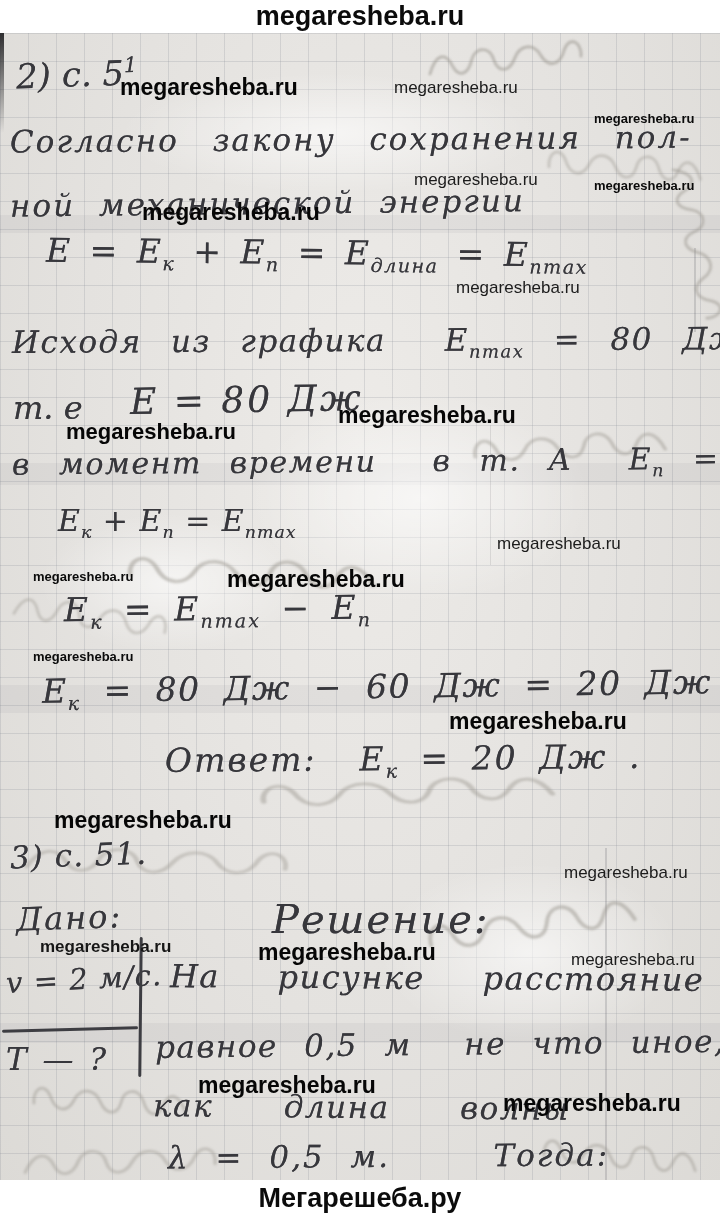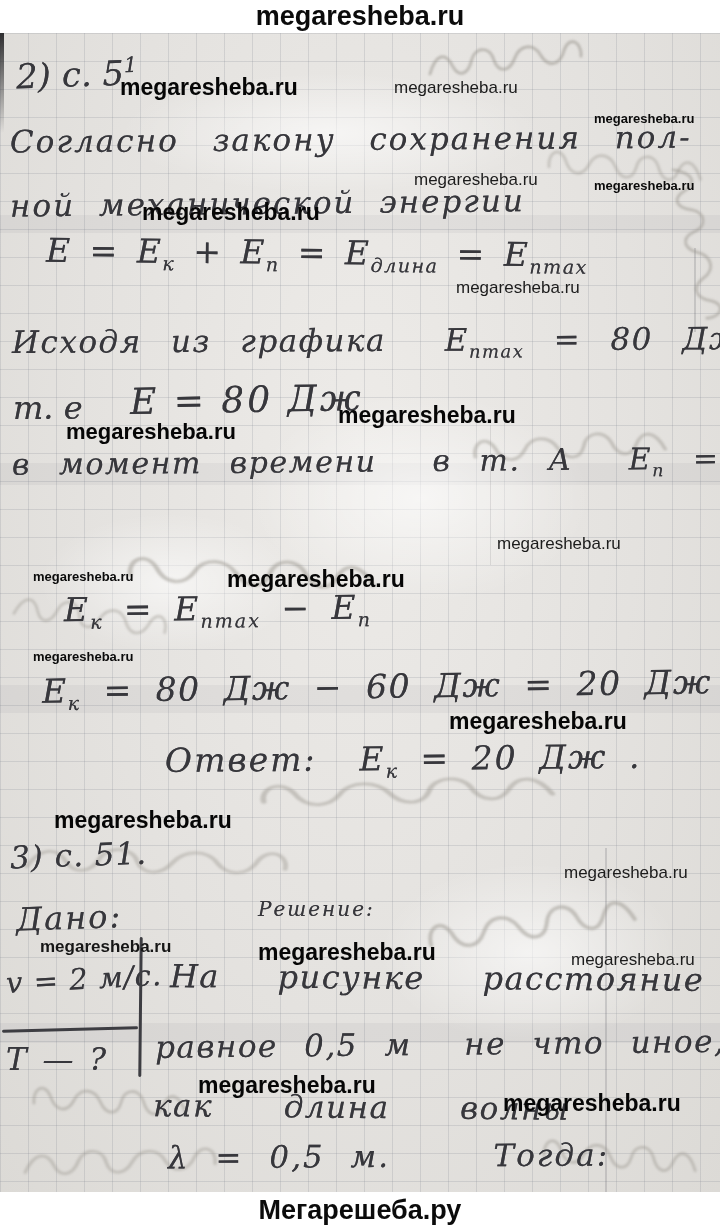--- a/index.html
+++ b/index.html
@@ -3,21 +3,21 @@
 <meta charset="utf-8">
 <style>
   html,body{margin:0;padding:0;background:#fff;}
   .page{position:relative;width:720px;height:1229px;background:#ffffff;overflow:hidden;
         font-family:"Liberation Sans",sans-serif;}
   
   .site-strip{position:absolute;left:0;width:100%;background:#fff;display:flex;
         align-items:center;justify-content:center;font-weight:bold;color:#0b0b0b;
         font-family:"Liberation Sans",sans-serif;z-index:6;}
   .site-strip.top{top:0;height:33px;font-size:27px;}
-  .site-strip.bottom{bottom:0;height:37px;font-size:27px;}
+  .site-strip.bottom{bottom:12px;height:37px;font-size:27px;}
   
   .scan{position:absolute;left:0;top:33px;width:720px;height:1159px;
     background-image:
       repeating-linear-gradient(to right, rgba(120,126,138,.20) 0 1px, rgba(0,0,0,0) 1px 28px),
       repeating-linear-gradient(to bottom, rgba(120,126,138,.20) 0 1px, rgba(0,0,0,0) 1px 28px),
       radial-gradient(ellipse at 50% 35%, #edebe8 0%, #e4e2df 55%, #dcdad6 100%);
   }
   .band{position:absolute;left:0;width:100%;background:rgba(70,72,84,.055);z-index:1;}
   .lite{position:absolute;background:radial-gradient(closest-side,rgba(255,255,255,.6),rgba(255,255,255,0));z-index:1;}
   .edge-artifact{position:absolute;background:linear-gradient(to bottom,#2e2e30,rgba(46,46,48,0));z-index:2;}
@@ -154,27 +154,28 @@
   <span class="wm b" style="left:503px;top:1092px;">megaresheba.ru</span>
 
   <div class="hw" style="left:16px;top:56px;font-size:34px;transform:rotate(-2deg);"><span>2) с. 5</span><sup>1</sup></div>
   <div class="hw" style="left:10px;top:124px;font-size:31px;letter-spacing:2px;word-spacing:22px;transform:rotate(-.4deg);">Согласно закону сохранения пол-</div>
   <div class="hw" style="left:10px;top:188px;font-size:31px;letter-spacing:2px;word-spacing:12px;transform:rotate(-.6deg);">ной механической энергии</div>
   <div class="hw" style="left:46px;top:236px;font-size:33px;letter-spacing:1.5px;word-spacing:6px;transform:rotate(.5deg);"><span>E = E</span><sub>к</sub><span> + E</span><sub>п</sub><span> = E</span><sub>длина</sub><span> = E</span><sub>пmax</sub></div>
   <div class="hw" style="left:12px;top:325px;font-size:31px;letter-spacing:1.5px;word-spacing:18px;transform:rotate(-.3deg);"><span>Исходя из графика  E</span><sub>пmax</sub><span> = 80 Дж.</span></div>
   <div class="hw" style="left:13px;top:392px;font-size:32px;">т. е</div>
   <div class="hw" style="left:130px;top:382px;font-size:36px;letter-spacing:3px;transform:rotate(-1deg);"><span>E = 80 Дж</span></div>
   <div class="hw" style="left:12px;top:446px;font-size:30px;letter-spacing:1.5px;word-spacing:17px;transform:rotate(-.5deg);"><span>в момент времени  в т. А  Е</span><sub>п</sub><span> = 60 Дж</span></div>
+  <div class="hw" style="left:58px;top:506px;font-size:30px;letter-spacing:1px;"><span>E</span><sub>к</sub><span> + E</span><sub>п</sub><span> = E</span><sub>пmax</sub></div>
   <div class="hw" style="left:64px;top:592px;font-size:33px;letter-spacing:2px;word-spacing:8px;transform:rotate(-.5deg);"><span>E</span><sub>к</sub><span> = E</span><sub>пmax</sub><span> − E</span><sub>п</sub></div>
   <div class="hw" style="left:42px;top:670px;font-size:33px;letter-spacing:1.5px;word-spacing:11px;transform:rotate(-.8deg);"><span>E</span><sub>к</sub><span> = 80 Дж − 60 Дж = 20 Дж</span></div>
   <div class="hw" style="left:165px;top:742px;font-size:33px;letter-spacing:2px;word-spacing:9px;transform:rotate(-.5deg);"><span>Ответ:  E</span><sub>к</sub><span> = 20 Дж .</span></div>
 
   <div class="hw" style="left:10px;top:840px;font-size:31px;letter-spacing:1px;transform:rotate(-2deg);">3) с. 51.</div>
   <div class="hw" style="left:16px;top:902px;font-size:32px;letter-spacing:2px;transform:rotate(-2deg);">Дано:</div>
-  <div class="hw" style="left:258px;top:899px;font-size:20px;letter-spacing:2px;">Решение:</div>
+  <div class="hw" style="left:272px;top:899px;font-size:40px;letter-spacing:2px;">Решение:</div>
   <div class="hw" style="left:6px;top:965px;font-size:29px;letter-spacing:1px;transform:rotate(-3deg);">v = 2 м/с.</div>
   <div class="ink-line" style="left:139px;top:937px;width:3px;height:140px;transform:rotate(.6deg);"></div>
   <div class="ink-line" style="left:2px;top:1028px;width:136px;height:3px;transform:rotate(-1.5deg);"></div>
   <div class="hw" style="left:6px;top:1044px;font-size:31px;letter-spacing:3px;">Т — ?</div>
   <div class="hw" style="left:170px;top:962px;font-size:32px;letter-spacing:1.5px;word-spacing:46px;transform:rotate(.4deg);">На рисунке расстояние</div>
   <div class="hw" style="left:155px;top:1029px;font-size:31px;letter-spacing:1.5px;word-spacing:15px;transform:rotate(-.6deg);">равное 0,5 м  не что иное,</div>
   <div class="hw" style="left:153px;top:1092px;font-size:31px;letter-spacing:1.5px;word-spacing:24px;transform:rotate(.5deg);">как  длина  волны</div>
   <div class="hw" style="left:168px;top:1141px;font-size:31px;letter-spacing:2px;word-spacing:14px;transform:rotate(-.4deg);">λ = 0,5 м.    Тогда:</div>
 
   <div class="site-strip bottom">

